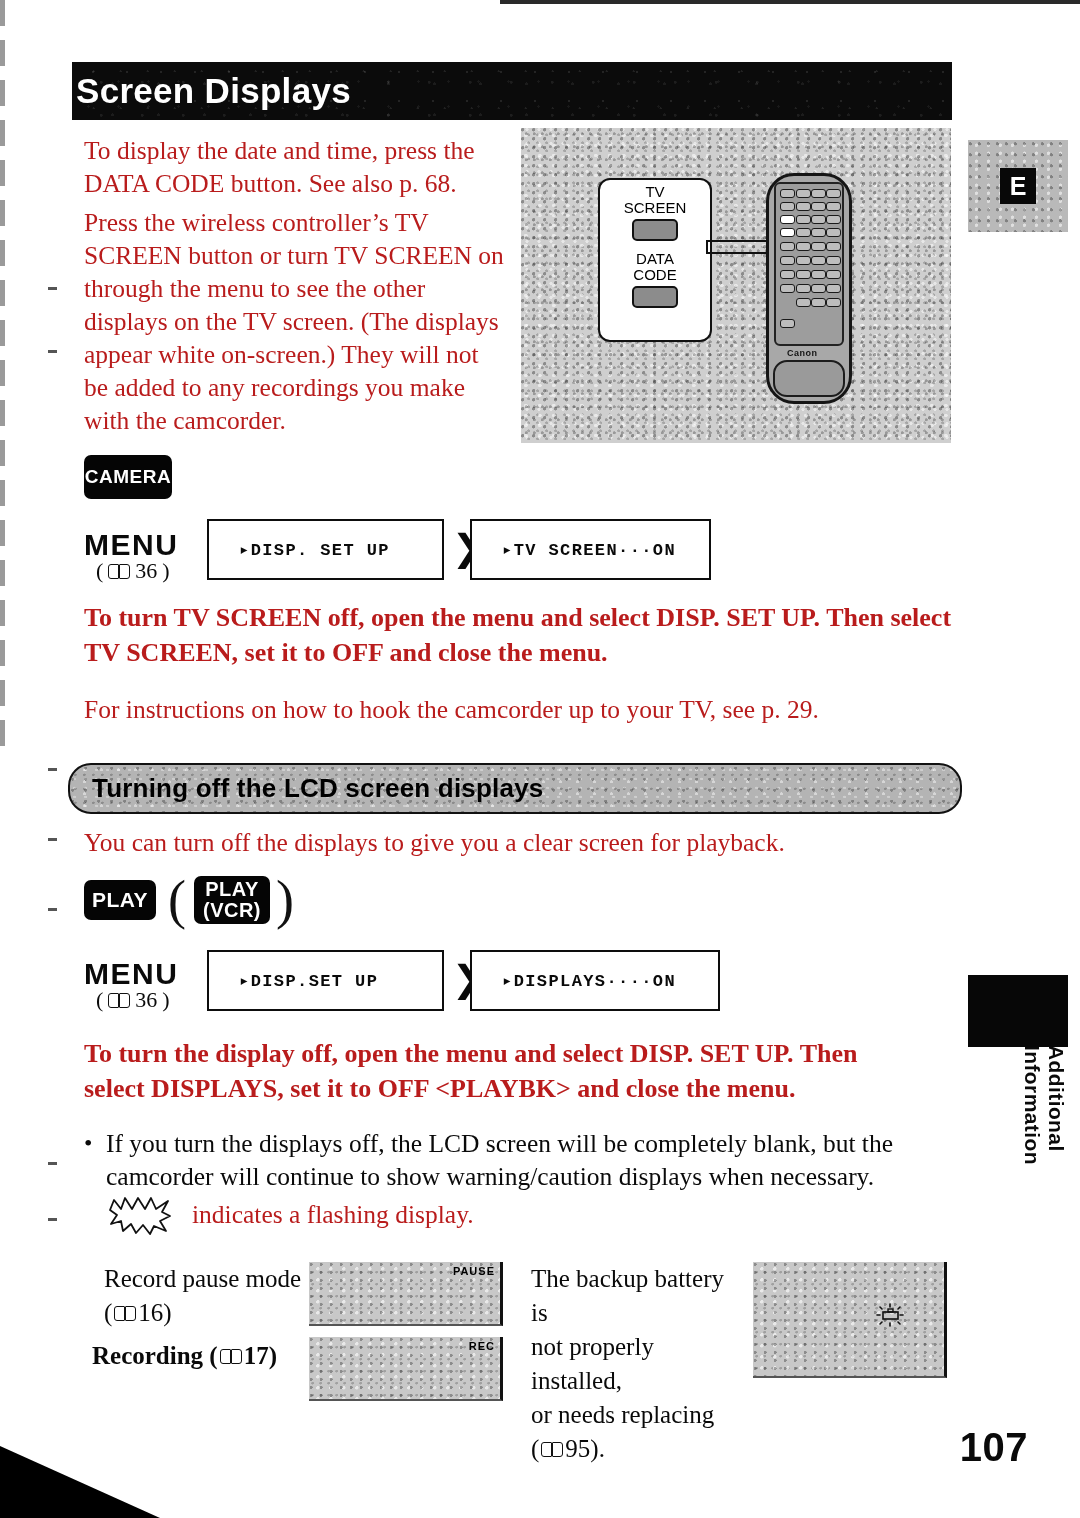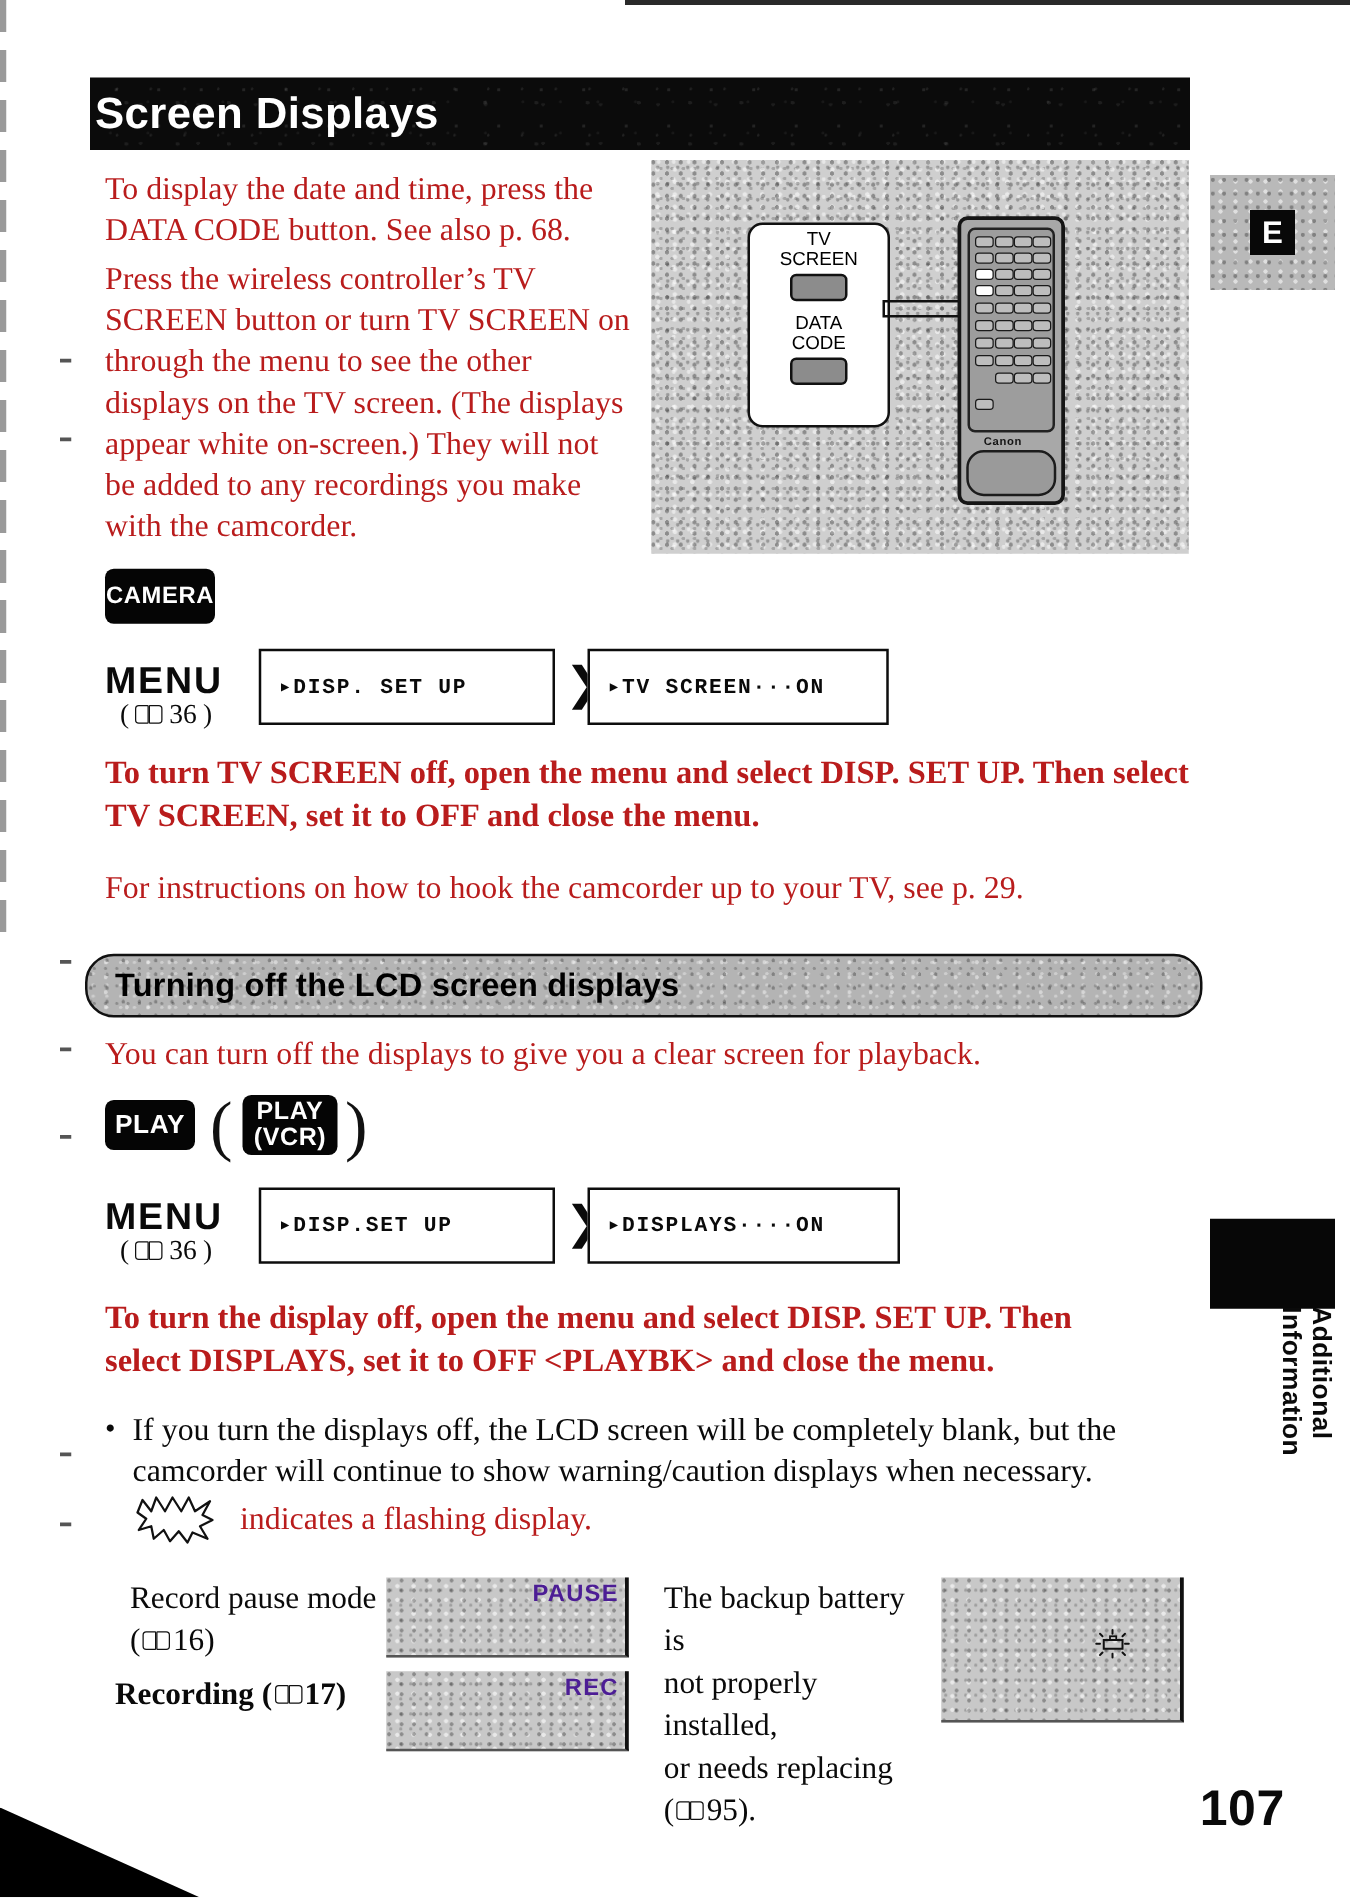--- a/index.html
+++ b/index.html
@@ -164,21 +164,21 @@
     position: absolute;
     height: 2px;
     background: #111;
   }
   .remote {
     position: absolute;
     left: 245px; top: 45px;
     width: 80px; height: 225px;
     background: #a8a8a8;
     border: 3px solid #151515;
-    border-radius: 8px;
+    border-radius: 28px;
   }
   .remote-inner {
     position: absolute;
     left: 5px; top: 6px;
     width: 66px; height: 160px;
     border: 2px solid #222;
     border-radius: 6px;
     background: #9d9d9d;
   }
   .rkey {
@@ -269,21 +269,21 @@
     border: 2px solid #0d0d0d;
     display: flex;
     align-items: center;
   }
   .menu-box-text {
     font-family: "Liberation Mono", monospace;
     font-size: 17px;
     font-weight: bold;
     letter-spacing: 1.4px;
     color: #0a0a0a;
-    margin-left: 14px;
+    margin-left: 30px;
     white-space: pre;
   }
   .dbl-arrow {
     position: absolute;
     font-size: 36px;
     line-height: 1;
     color: #0a0a0a;
     font-family: "DejaVu Sans", sans-serif;
     letter-spacing: -10px;
   }
@@ -320,23 +320,23 @@
       radial-gradient(circle at 22% 30%, rgba(0,0,0,.30) 0 1.3px, transparent 1.7px),
       radial-gradient(circle at 68% 62%, rgba(255,255,255,.6) 0 1.5px, transparent 1.9px),
       radial-gradient(circle at 45% 85%, rgba(0,0,0,.2) 0 1.1px, transparent 1.5px);
     background-size: 10px 8px, 13px 11px, 8px 12px;
   }
   .lcd-label {
     position: absolute;
     right: 5px; top: 3px;
     font-family: "Liberation Sans", sans-serif;
     font-weight: bold;
-    font-size: 19px;
+    font-size: 11px;
     letter-spacing: 1px;
-    color: #4c1d95;
+    color: #000000;
   }
   .lcd-caption {
     position: absolute;
     font-size: 25px;
     line-height: 34px;
     color: #0a0a0a;
   }
 
   
   .lang-plate {

